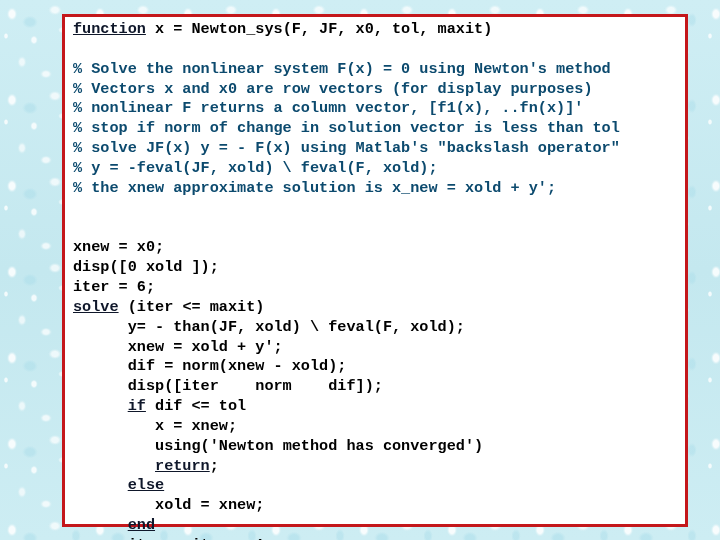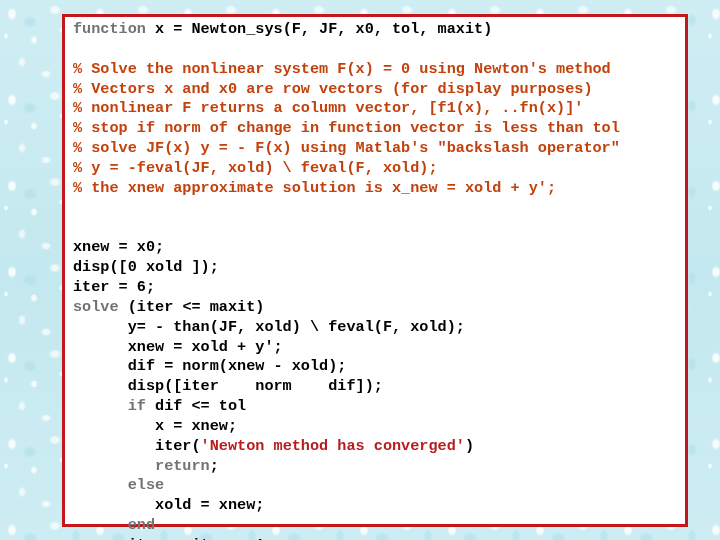--- a/index.html
+++ b/index.html
@@ -58,52 +58,52 @@
     margin: 0;
     padding: 0;
     font-family: "Liberation Mono", "DejaVu Sans Mono", monospace;
     font-size: 15.2px;
     line-height: 19.85px;
     font-weight: bold;
     white-space: pre;
     color: #000000;
     letter-spacing: 0px;
   }
-  .kw   { color: #737373; }   
-  .cmt  { color: #c2410c; }   
-  .str  { color: #b91c1c; }   
+  .kw   { color: #0f172a; text-decoration: underline; }   
+  .cmt  { color: #0c4a6e; }   
+  .str  { color: #000000; }   
 </style>
 </head>
 <body>
 
 <div id="slide">
 
   <div id="code-panel">
     <pre id="code-block"><span class="kw">function</span><span> x = Newton_sys(F, JF, x0, tol, maxit)</span>
 
 <span class="cmt">% Solve the nonlinear system F(x) = 0 using Newton's method</span>
 <span class="cmt">% Vectors x and x0 are row vectors (for display purposes)</span>
 <span class="cmt">% nonlinear F returns a column vector, [f1(x), ..fn(x)]'</span>
-<span class="cmt">% stop if norm of change in function vector is less than tol</span>
+<span class="cmt">% stop if norm of change in solution vector is less than tol</span>
 <span class="cmt">% solve JF(x) y = - F(x) using Matlab's "backslash operator"</span>
 <span class="cmt">% y = -feval(JF, xold) \ feval(F, xold);</span>
 <span class="cmt">% the xnew approximate solution is x_new = xold + y';</span>
 
 
 <span>xnew = x0;</span>
 <span>disp([0 xold ]);</span>
 <span>iter = 6;</span>
 <span class="kw">solve</span><span> (iter &lt;= maxit)</span>
 <span>      y= - than(JF, xold) \ feval(F, xold);</span>
 <span>      xnew = xold + y';</span>
 <span>      dif = norm(xnew - xold);</span>
 <span>      disp([iter    norm    dif]);</span>
 <span>      </span><span class="kw">if</span><span> dif &lt;= tol</span>
 <span>         x = xnew;</span>
-<span>         iter(</span><span class="str">'Newton method has converged'</span><span>)</span>
+<span>         using(</span><span class="str">'Newton method has converged'</span><span>)</span>
 <span>         </span><span class="kw">return</span><span>;</span>
 <span>      </span><span class="kw">else</span>
 <span>         xold = xnew;</span>
 <span>      </span><span class="kw">end</span>
 <span>      iter = iter + 1;</span>
 
 
 </pre>
   </div>
 

